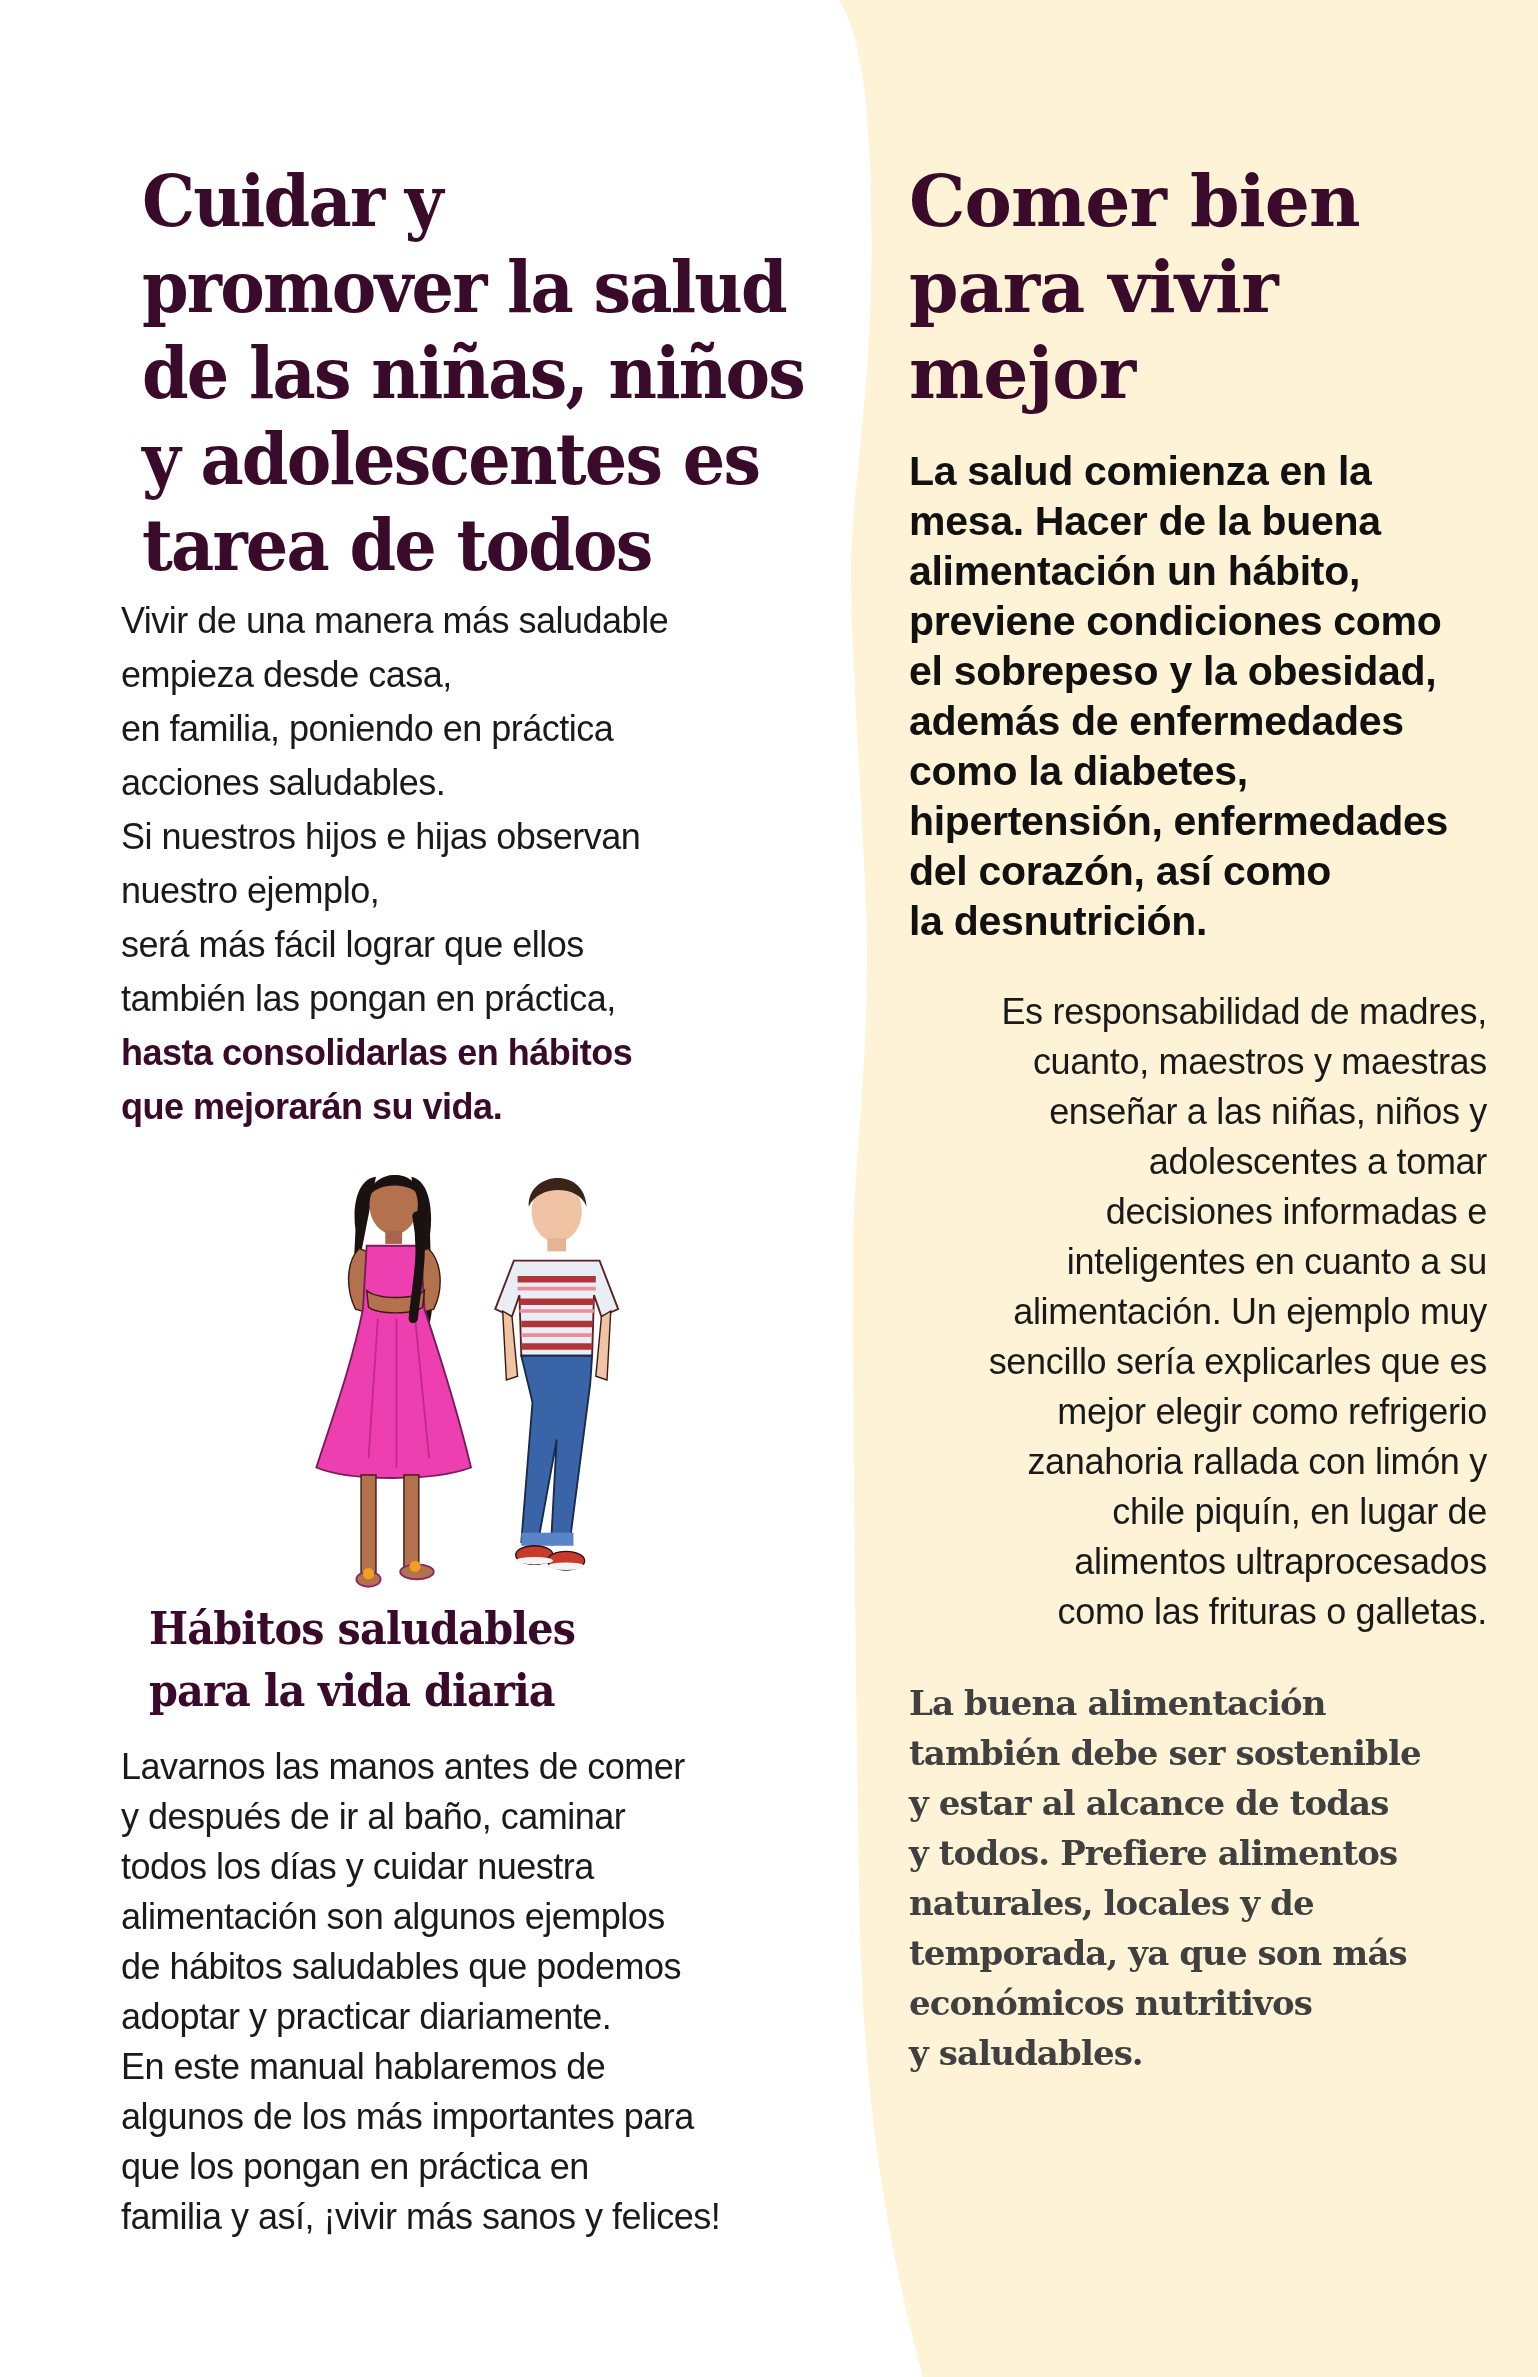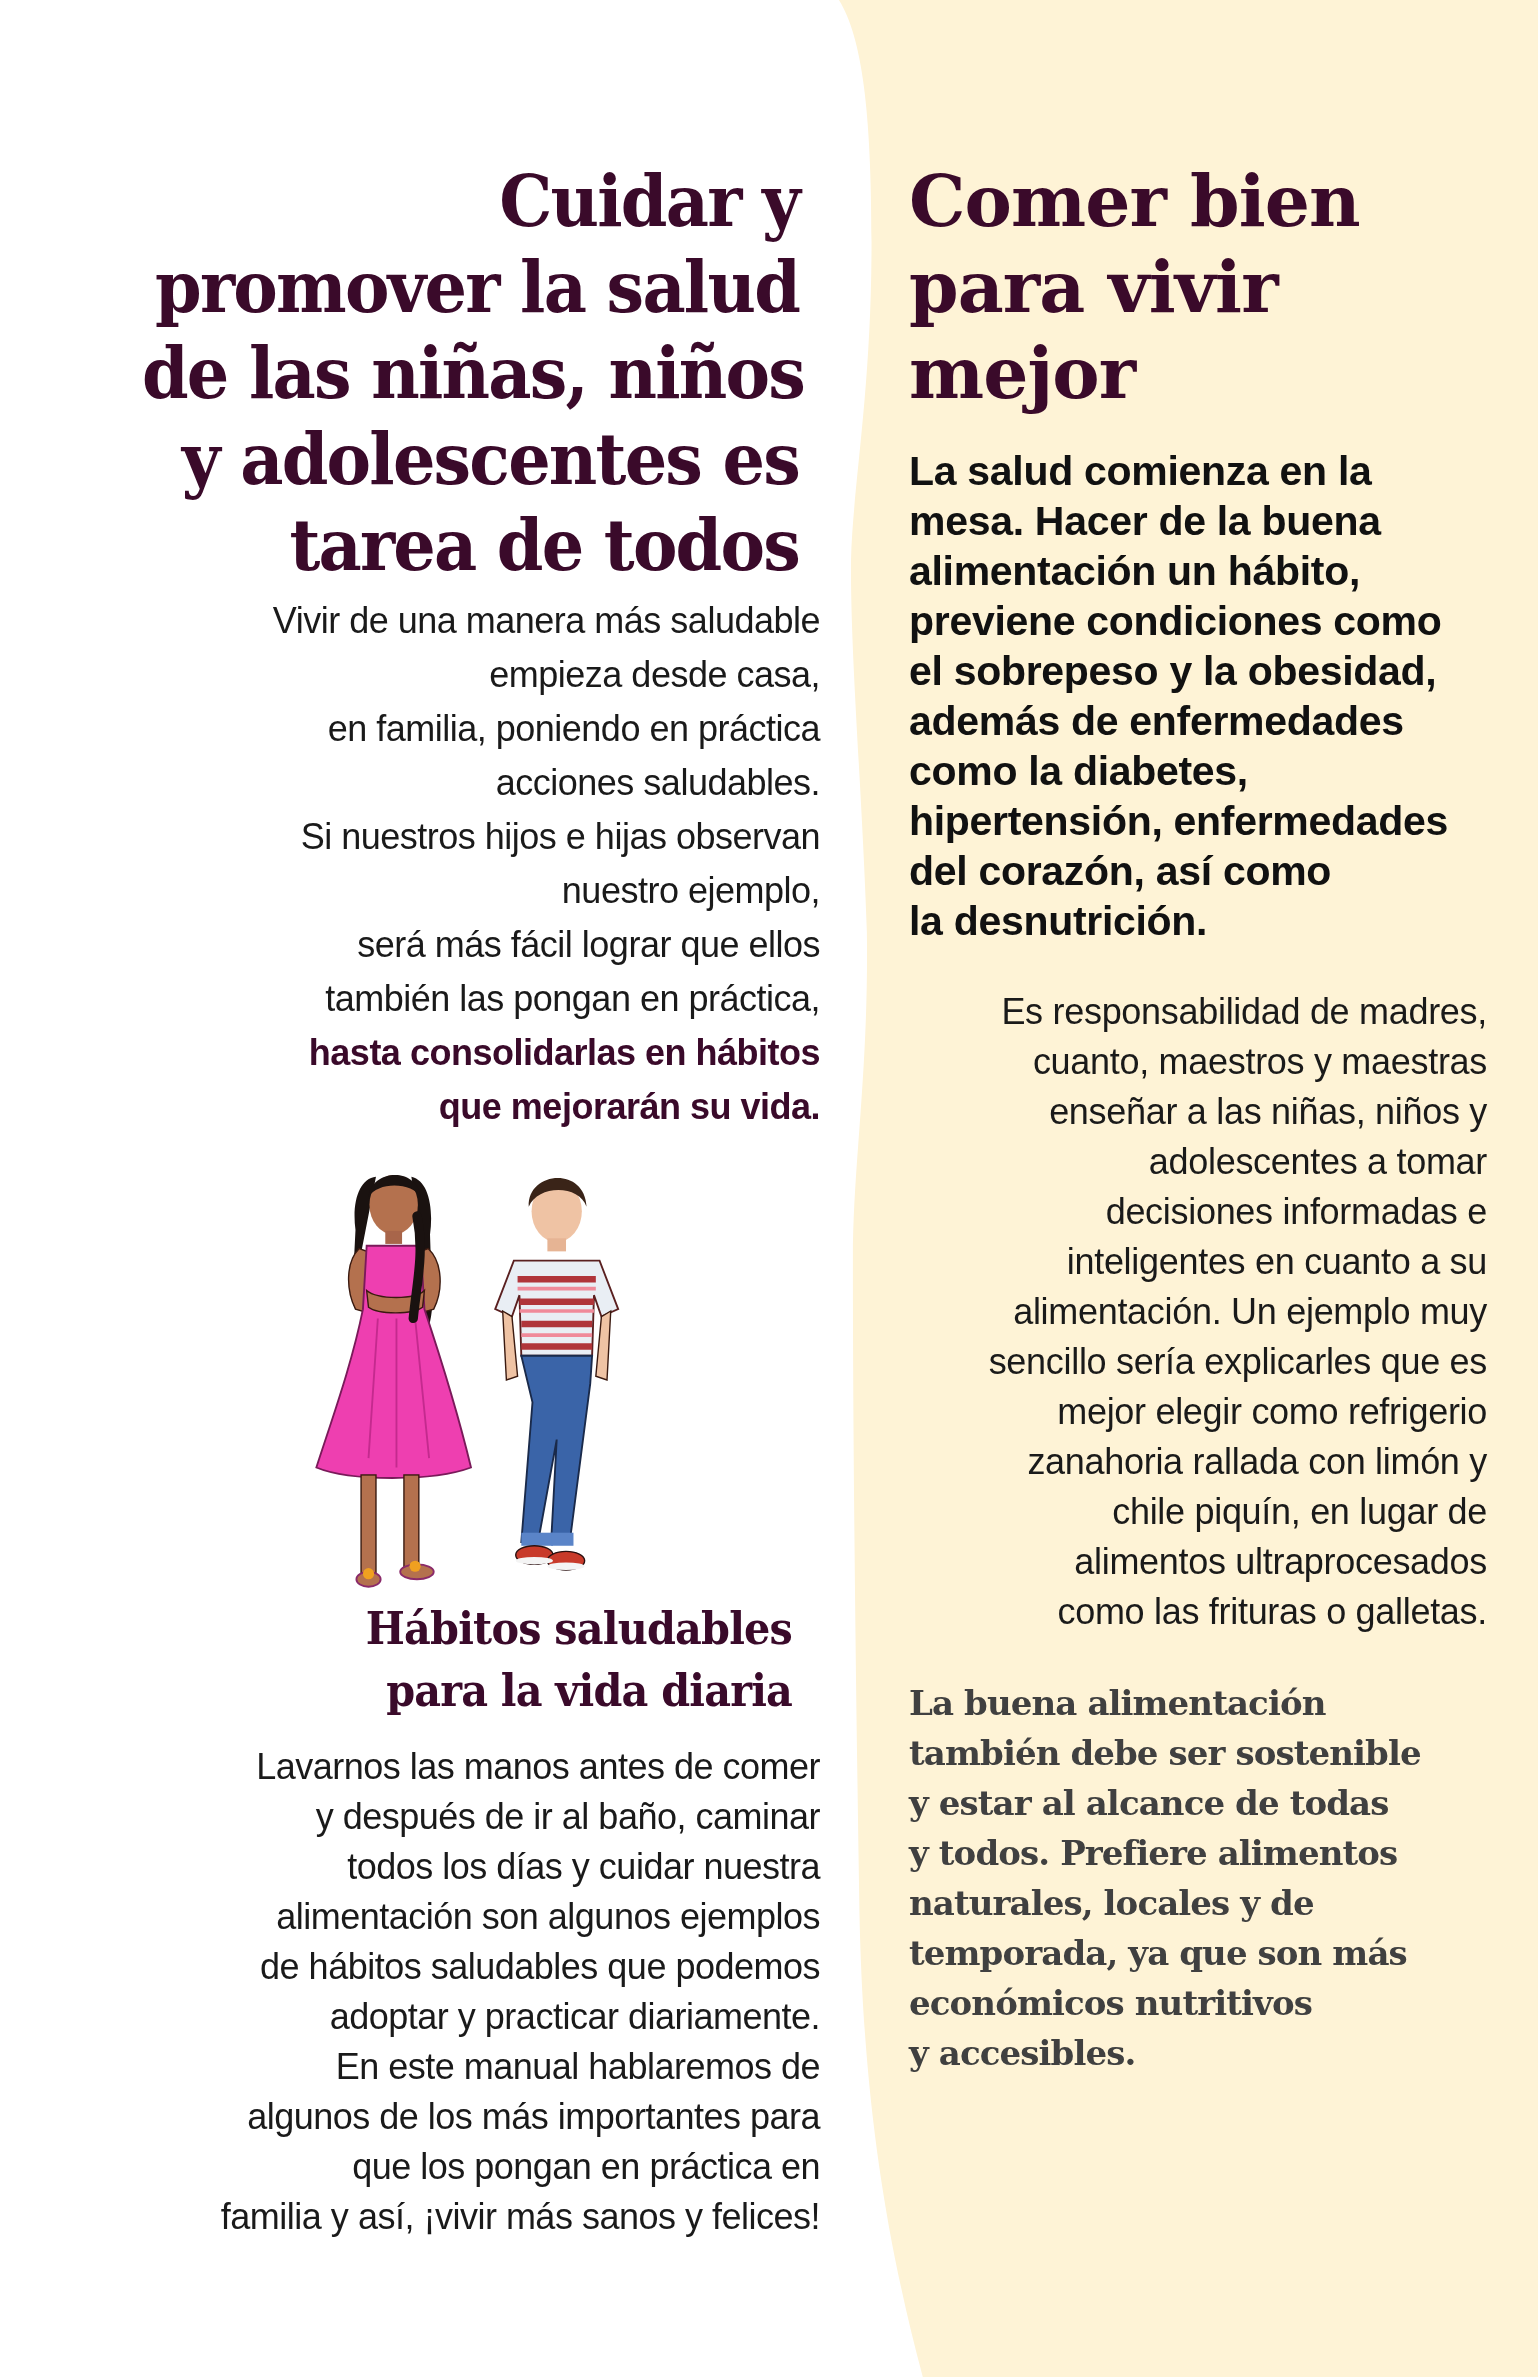--- a/index.html
+++ b/index.html
@@ -22,21 +22,21 @@
     }
     .col {
       position: absolute;
       z-index: 1;
     }
     
     .left-col {
       left: 121px;
       top: 158px;
       width: 699px;
-      text-align: right;
+      text-align: left;
     }
     .heading {
       font-family: "DejaVu Serif", serif;
       font-weight: bold;
       color: #3a0a2a;
       margin: 0;
       letter-spacing: -0.9px;
     }
     .left-title {
       font-size: 71px;
@@ -285,16 +285,16 @@
   </div>
 
   <div class="right-p3">
     <span>La buena alimentación</span>
     <span>también debe ser sostenible</span>
     <span>y estar al alcance de todas</span>
     <span>y todos. Prefiere alimentos</span>
     <span>naturales, locales y de</span>
     <span>temporada, ya que son más</span>
     <span>económicos nutritivos</span>
-    <span>y accesibles.</span>
+    <span>y saludables.</span>
   </div>
 </div>
 
 
 </body></html>

